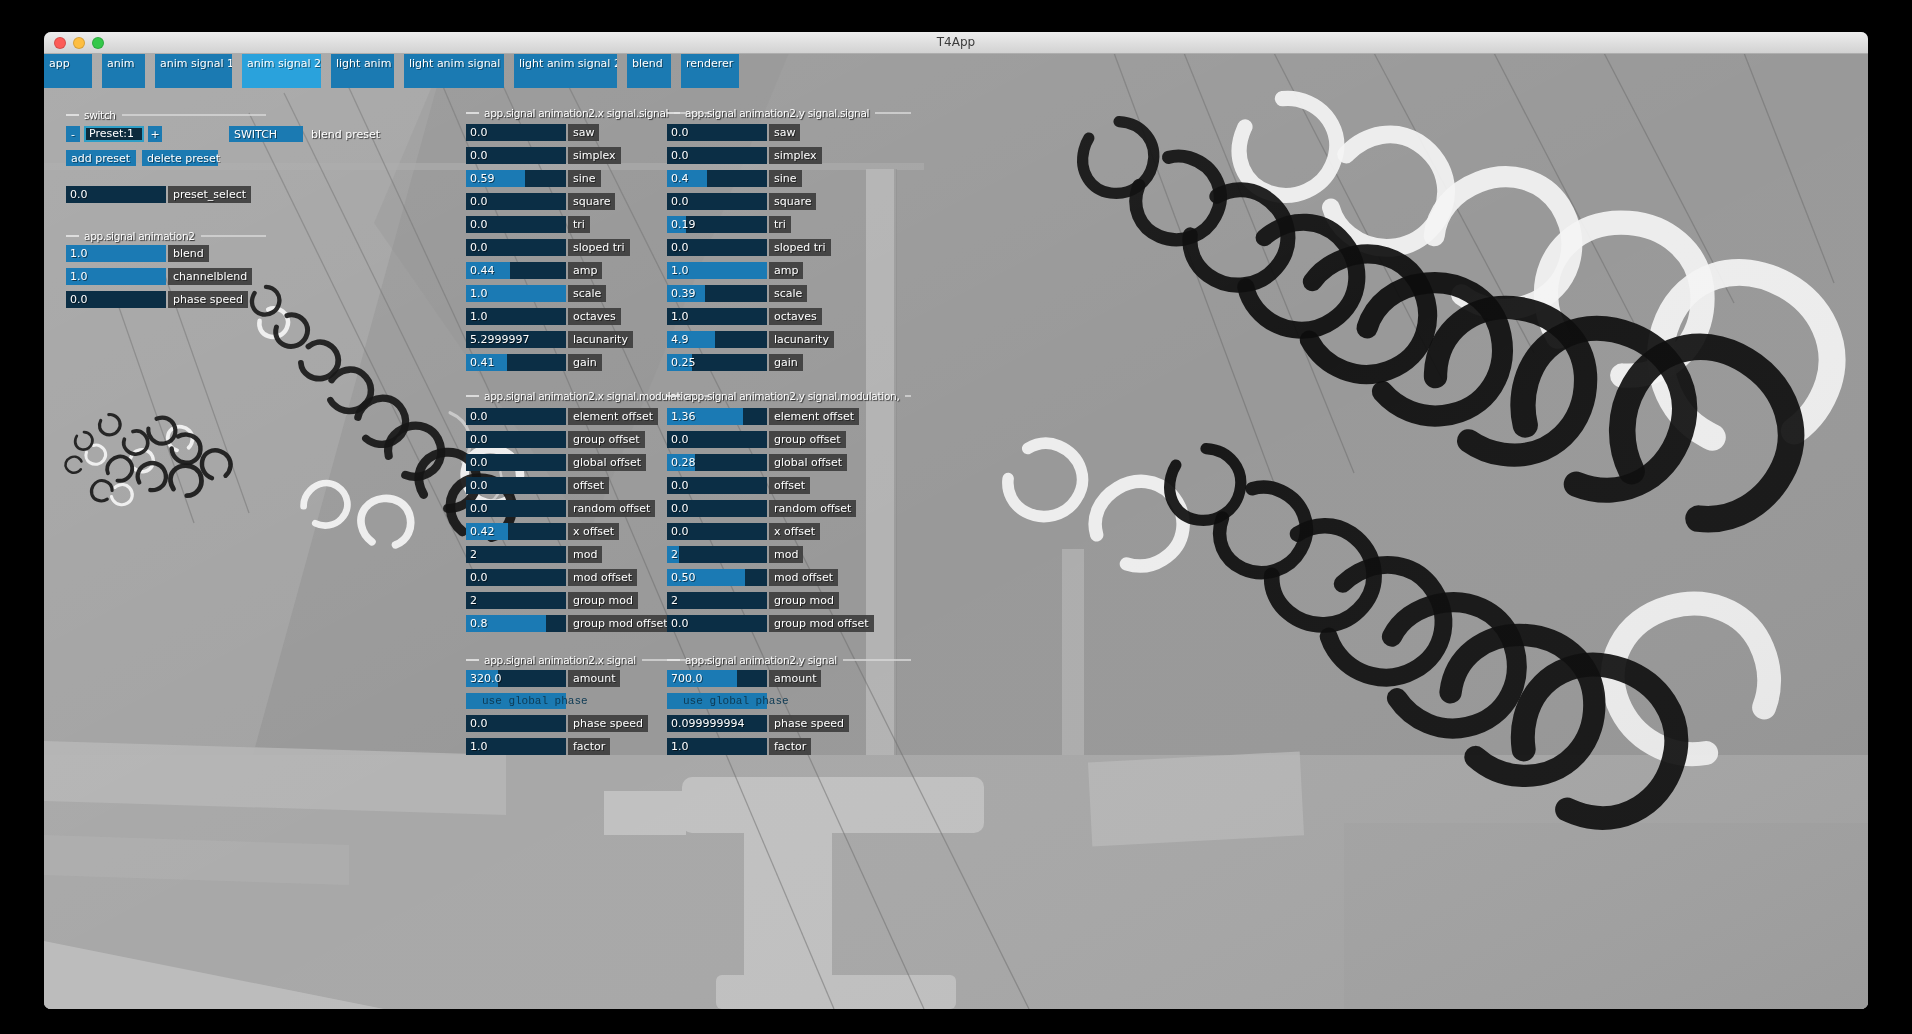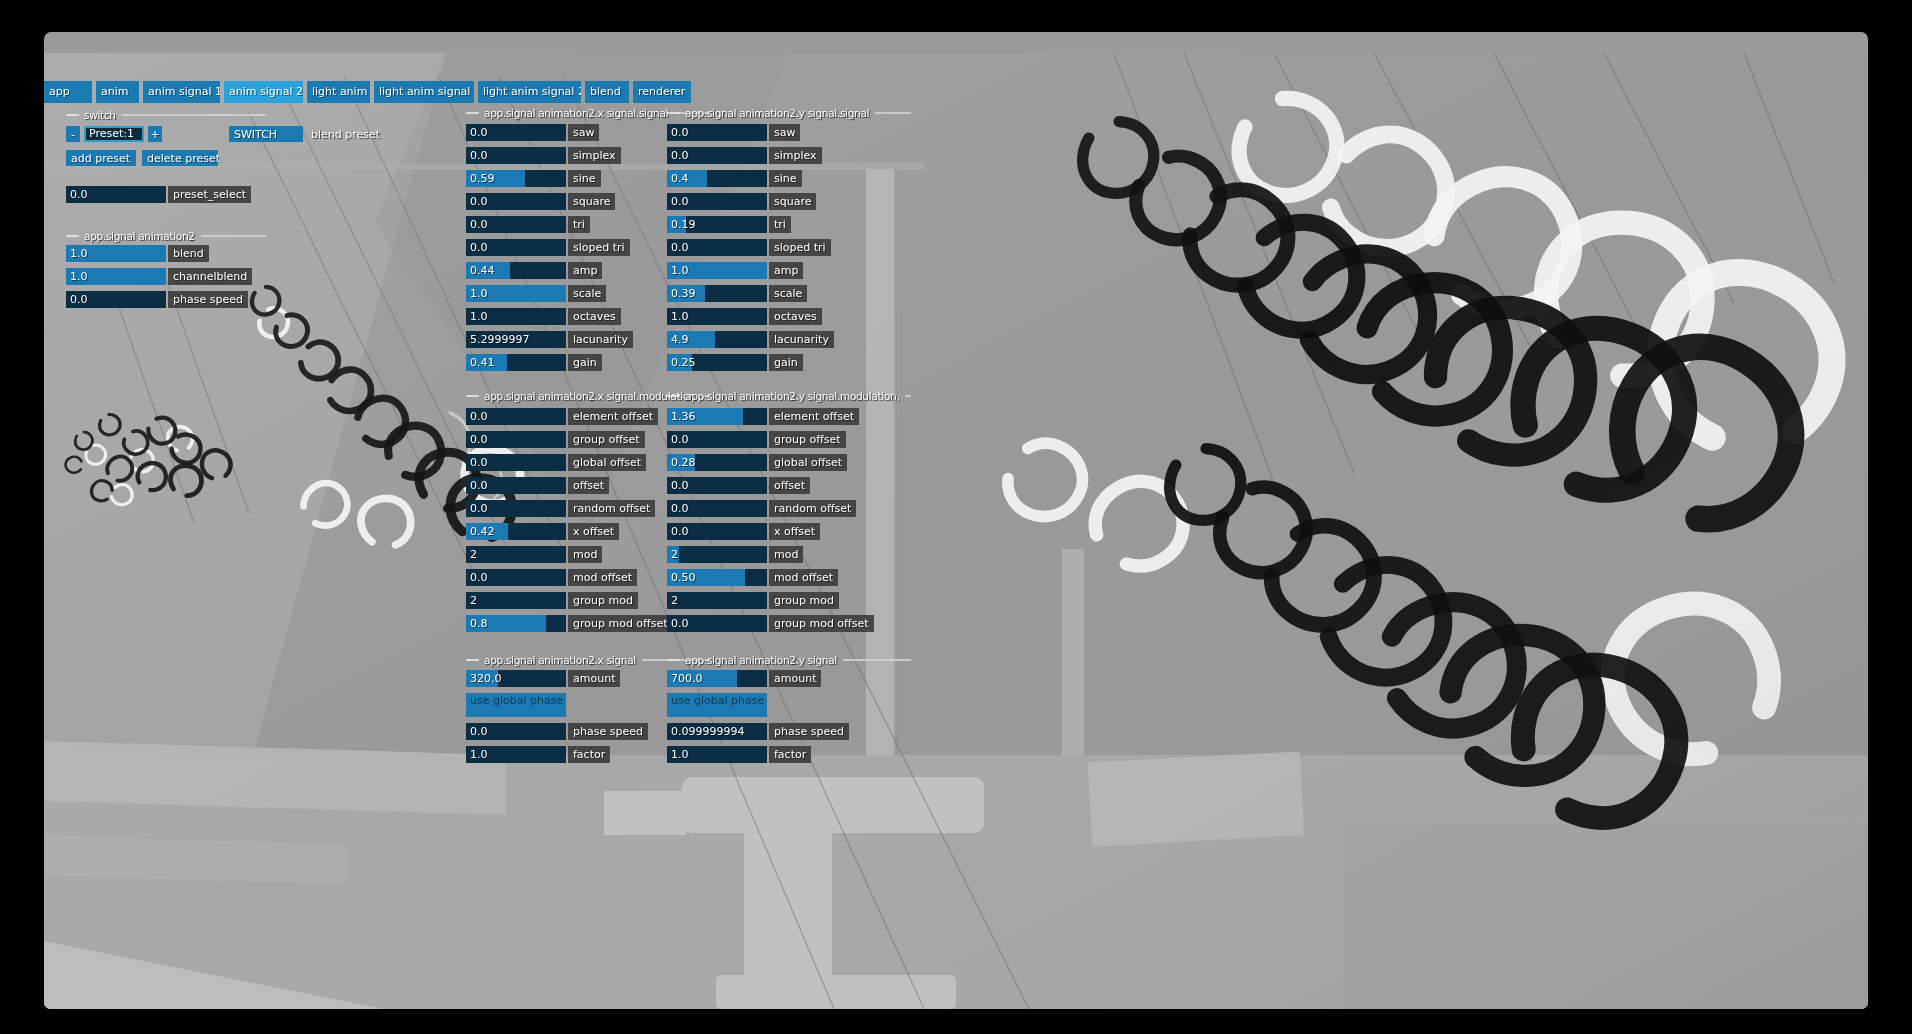--- a/index.html
+++ b/index.html
@@ -29,21 +29,21 @@
   .light.green{background:#34c84a;}
   .title{
     text-align:center;line-height:21px;font-size:12px;color:#3c3c3c;
   }
   .content{position:absolute;left:0;top:21px;right:0;bottom:0;overflow:hidden;}
   .scene{position:absolute;left:0;top:0;width:100%;height:100%;}
   .scene .rb{fill:none;stroke:#0d0d0d;stroke-width:16;stroke-linecap:round;stroke-dasharray:84 16;opacity:.92}
   .scene .rw{fill:none;stroke:#f4f4f4;stroke-width:16;stroke-linecap:round;stroke-dasharray:84 16;opacity:.92}
   .scene .rf{fill:none;stroke:#ffffff;stroke-width:5;stroke-linecap:round;stroke-dasharray:30 70;opacity:.45}
 
-  .tabs{position:absolute;left:0;top:0;display:flex;gap:4px;height:22px;z-index:6;margin-top:28px;}
+  .tabs{position:absolute;left:0;top:0;display:flex;gap:10px;height:35px;z-index:6;}
   .tab{
     background:var(--accent);color:#fff;font-size:11px;line-height:22px;
     padding-left:5px;box-sizing:border-box;white-space:nowrap;overflow:hidden;
     text-shadow:1px 1px 0 rgba(0,0,0,.45);cursor:default;
   }
   .tab.active{background:var(--tab-active);}
 
   .panel{position:absolute;z-index:5;}
   #panel-left{left:22px;top:50px;width:200px;}
   .col{top:48px;width:244px;}
@@ -63,22 +63,22 @@
 
   .srow{display:flex;align-items:stretch;height:17px;margin-bottom:6px;white-space:nowrap;}
   .slider{position:relative;width:100px;height:17px;background:var(--track);flex:none;overflow:hidden;cursor:ew-resize;}
   .sfill{position:absolute;left:0;top:0;bottom:0;background:var(--fill);}
   .sval{position:relative;display:block;padding-left:4px;font-size:11px;line-height:17px;color:#fff;text-shadow:1px 1px 0 rgba(0,0,0,.55);}
   .slbl{
     margin-left:2px;background:var(--labelbg);color:#fff;font-size:11px;
     line-height:17px;padding:0 5px;text-shadow:1px 1px 0 rgba(0,0,0,.5);
   }
   .toggle{
-    width:100px;height:24px;background:var(--accent);color:#0d3a54;font-size:11px;
-    line-height:16px;padding-left:4px;box-sizing:border-box;margin-bottom:6px;cursor:pointer;white-space:nowrap;
+    width:100px;height:16px;background:var(--accent);color:#0d3a54;font-size:11px;
+    line-height:16px;padding-left:16px;box-sizing:border-box;margin-bottom:6px;cursor:pointer;white-space:nowrap;font-family:Liberation Mono, monospace;
   }
   .row{display:flex;align-items:center;white-space:nowrap;}
   .row.r1{margin-bottom:8px;height:16px;}
   .row.r2{margin-bottom:20px;height:16px;}
   .bbtn{
     background:var(--accent);border:none;color:#fff;font-size:11px;height:16px;
     padding:0 6px;text-shadow:1px 1px 0 rgba(0,0,0,.45);cursor:pointer;
     font-family:inherit;
   }
   .bbtn.sq{width:14px;padding:0;text-align:center;flex:none;}
@@ -87,20 +87,28 @@
     width:50px;height:12px;margin:0 4px;background:#0d2b3d;border:2px solid #2e9ec6;
     color:#fff;font-size:11px;line-height:12px;padding:0 3px;flex:none;cursor:text;
   }
   .caption{color:#fff;font-size:11px;margin-left:8px;text-shadow:1px 1px 1px rgba(0,0,0,.7);}
   #left-sliders .srow{margin-bottom:6px;}
 </style>
 </head>
 <body>
 
 <div class="window">
+  <div class="titlebar">
+    <div class="lights">
+      <span class="light red"></span>
+      <span class="light yellow"></span>
+      <span class="light green"></span>
+    </div>
+    <div class="title">T4App</div>
+  </div>
   <div class="content">
 
     <svg class="scene" viewBox="0 0 1824 956" preserveAspectRatio="none">
       <defs>
         <path id="ring" pathLength="100" d="M 0,-52 C 34,-50 56,-22 48,10 C 42,36 16,54 -12,50 C -40,46 -58,20 -50,-12 C -44,-36 -24,-53 0,-52 Z"></path>
         <linearGradient id="sky" x1="0" y1="0" x2="1" y2="1">
           <stop offset="0" stop-color="#ffffff" stop-opacity="0.10"></stop>
           <stop offset="0.5" stop-color="#ffffff" stop-opacity="0"></stop>
           <stop offset="1" stop-color="#000000" stop-opacity="0.06"></stop>
         </linearGradient>

